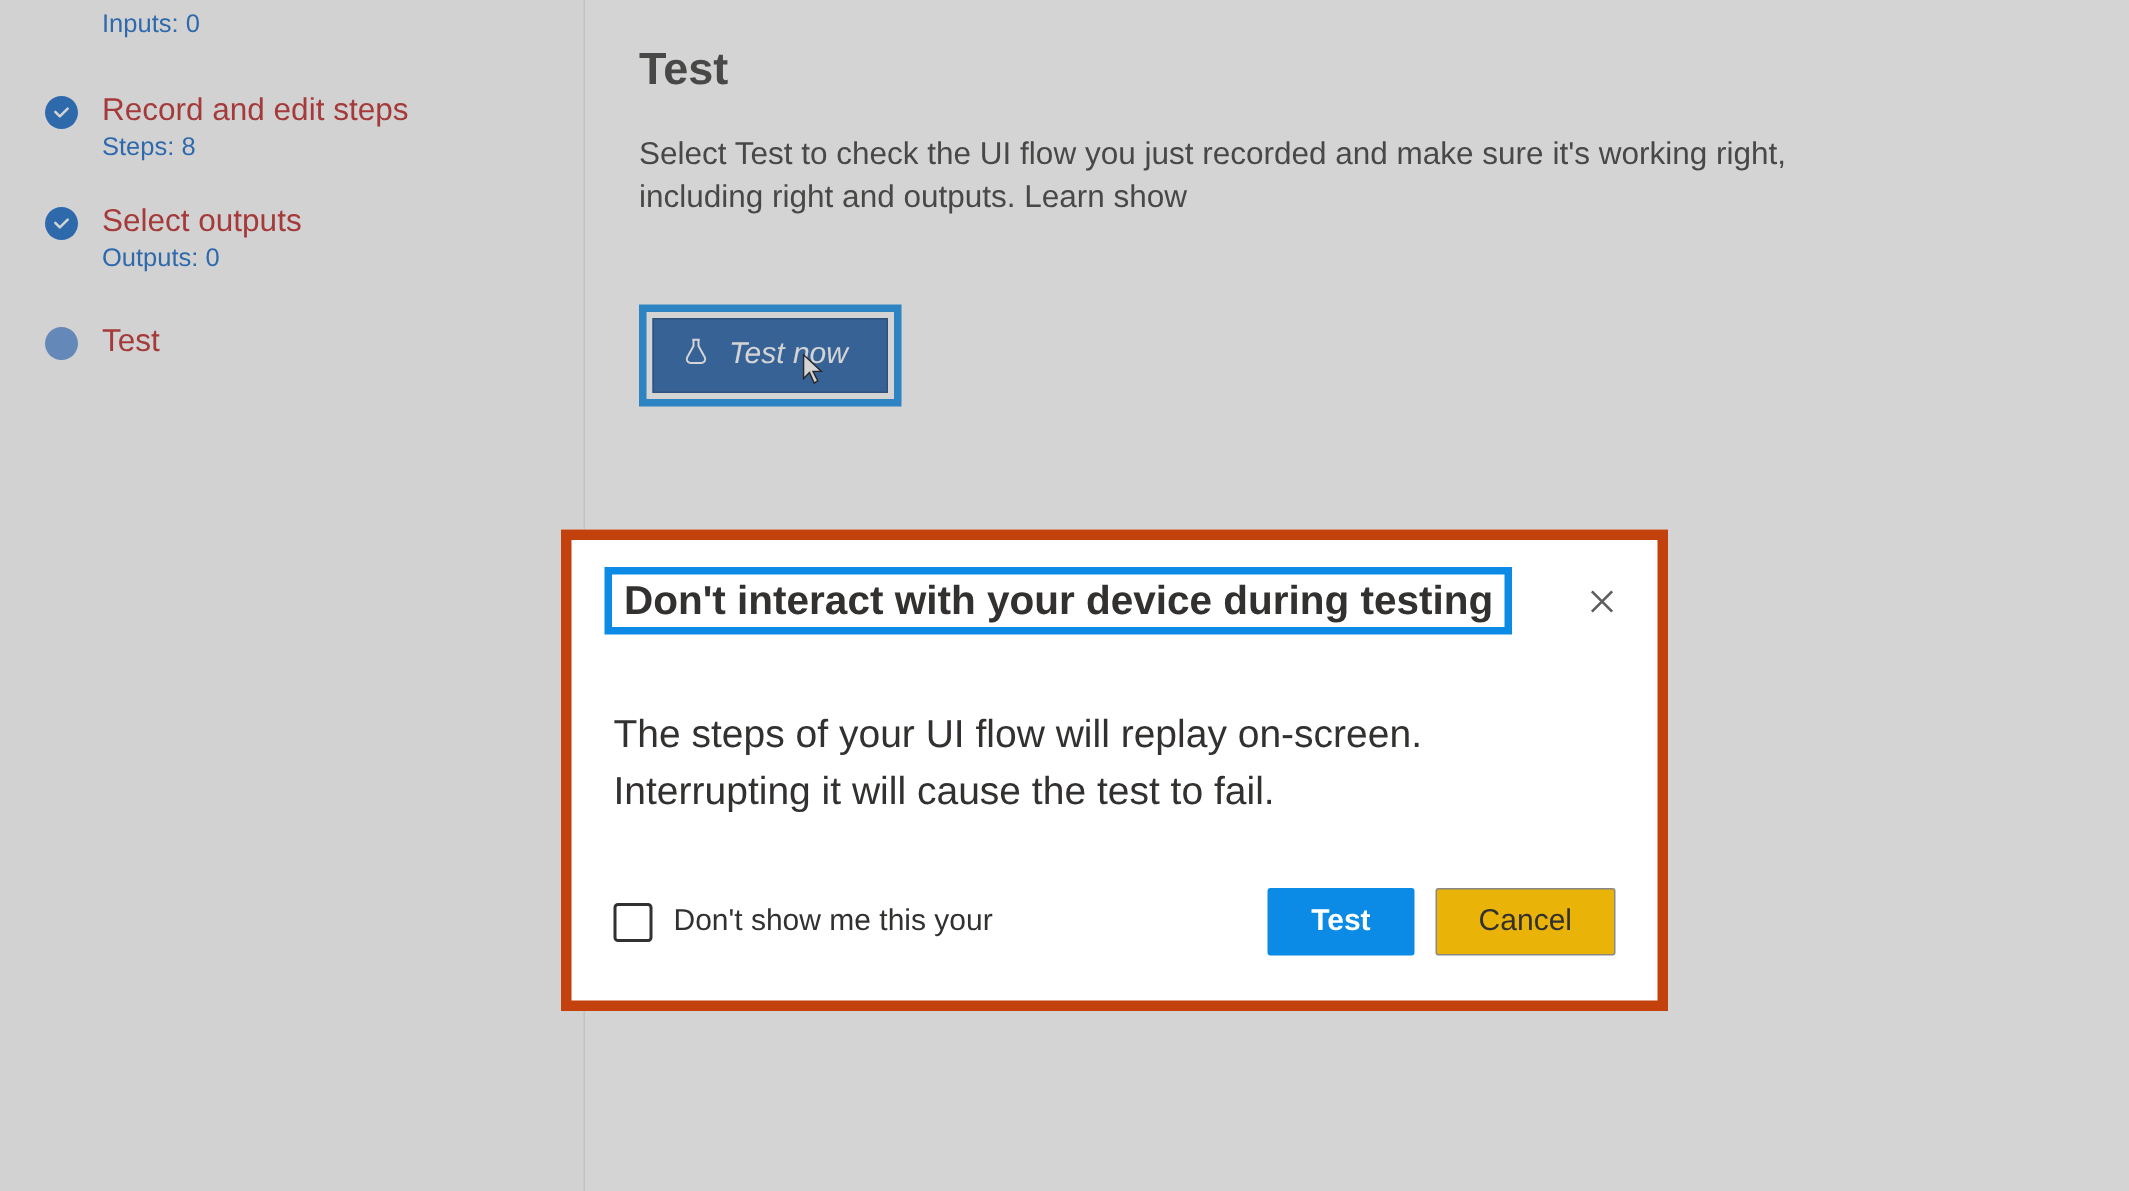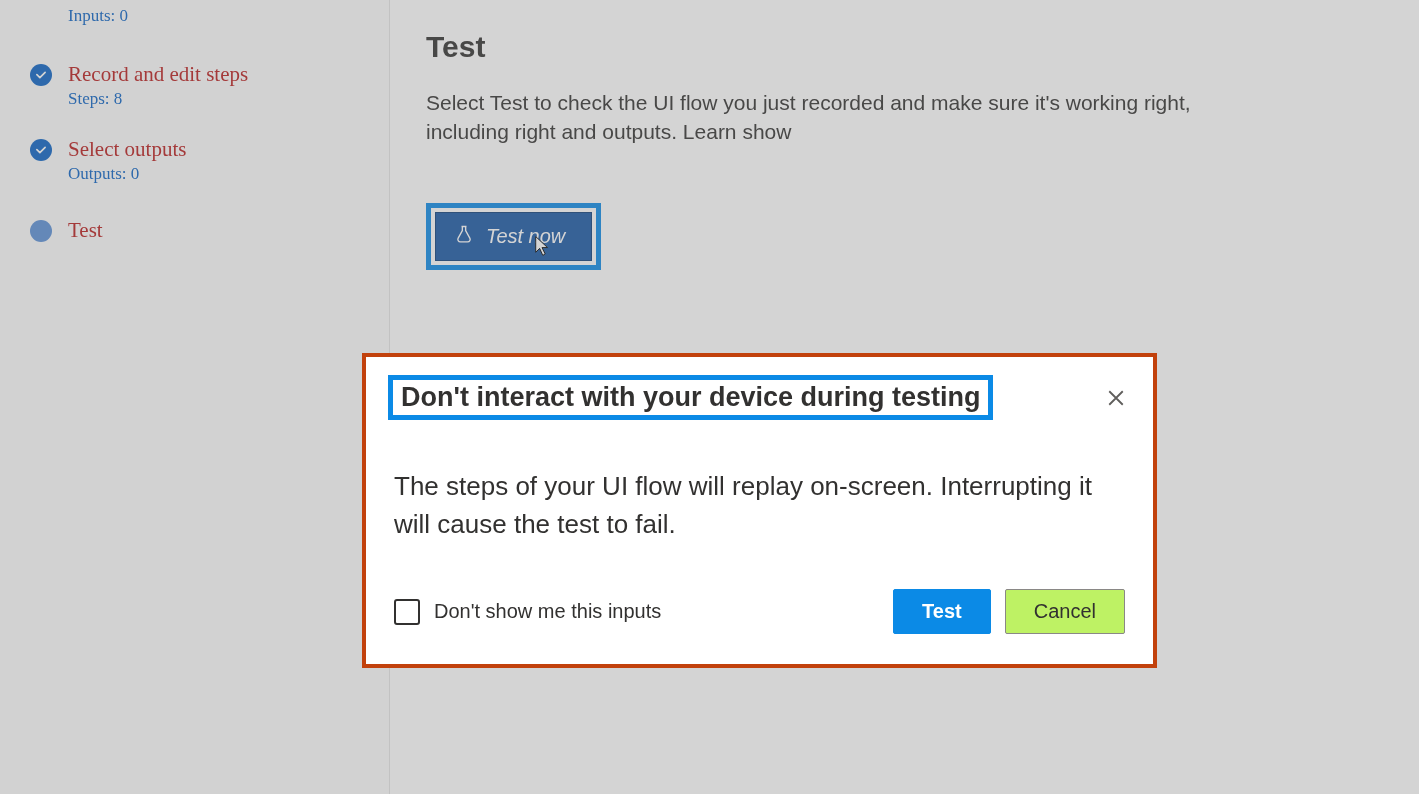--- a/index.html
+++ b/index.html
@@ -17,21 +17,20 @@
     padding-top: 0;
     padding-left: 30px;
     background: #fdfdfd;
     border-right: 1px solid #e5e5e5;
   }
   .step {
     display: flex;
     align-items: flex-start;
     margin-bottom: 28px;
     position: relative;
-    font-family: Liberation Serif, serif;
   }
   .step-marker {
     width: 22px; height: 22px;
     border-radius: 50%;
     flex: 0 0 22px;
     margin-right: 16px;
     margin-top: 2px;
     display: flex; align-items: center; justify-content: center;
   }
   .step-marker.done { background: #0b62c4; }
@@ -86,23 +85,23 @@
 
   
   .dim {
     position: absolute; inset: 0;
     background: rgba(120,120,120,0.32);
   }
 
   
   .dialog-outer {
     position: absolute;
-    left: 362px; top: 353px;
-    width: 795px;
-    border: 4px solid #c2410c;
+    left: 374px; top: 353px;
+    width: 738px;
+    border: 7px solid #c2410c;
     background: #ffffff;
     padding: 18px 22px 30px 22px;
   }
   .dialog-header-row {
     display: flex; align-items: flex-start; justify-content: space-between;
   }
   .dialog-title-box {
     border: 5px solid #0b8ae6;
     padding: 2px 8px;
   }
@@ -145,21 +144,21 @@
     padding: 10px 28px;
     cursor: pointer;
     border-radius: 2px;
   }
   .btn-primary {
     background: #0b8ae6; color: #fff; border: 1px solid #0b8ae6;
     font-weight: 600;
     margin-right: 14px;
   }
   .btn-secondary {
-    background: #bef264; color: #323130; border: 1px solid #8a8886;
+    background: #eab308; color: #323130; border: 1px solid #8a8886;
   }
 </style>
 </head>
 <body>
 
 <div class="page">
   <aside class="sidebar">
 
     <div class="step" style="margin-top:4px; margin-bottom:34px;">
       <div class="step-marker blank"></div>
@@ -237,19 +236,19 @@
           </svg>
       </span>
     </button>
   </div>
 
   <div class="dialog-body">The steps of your UI flow will replay on-screen. Interrupting it will cause the test to fail.</div>
 
   <div class="dialog-footer">
     <label class="dont-show">
       <span class="chk"></span>
-      <span>Don't show me this inputs</span>
+      <span>Don't show me this your</span>
     </label>
     <div class="spacer"></div>
     <button class="btn btn-primary">Test</button>
     <button class="btn btn-secondary">Cancel</button>
   </div>
 </div>
 
 </body></html>

